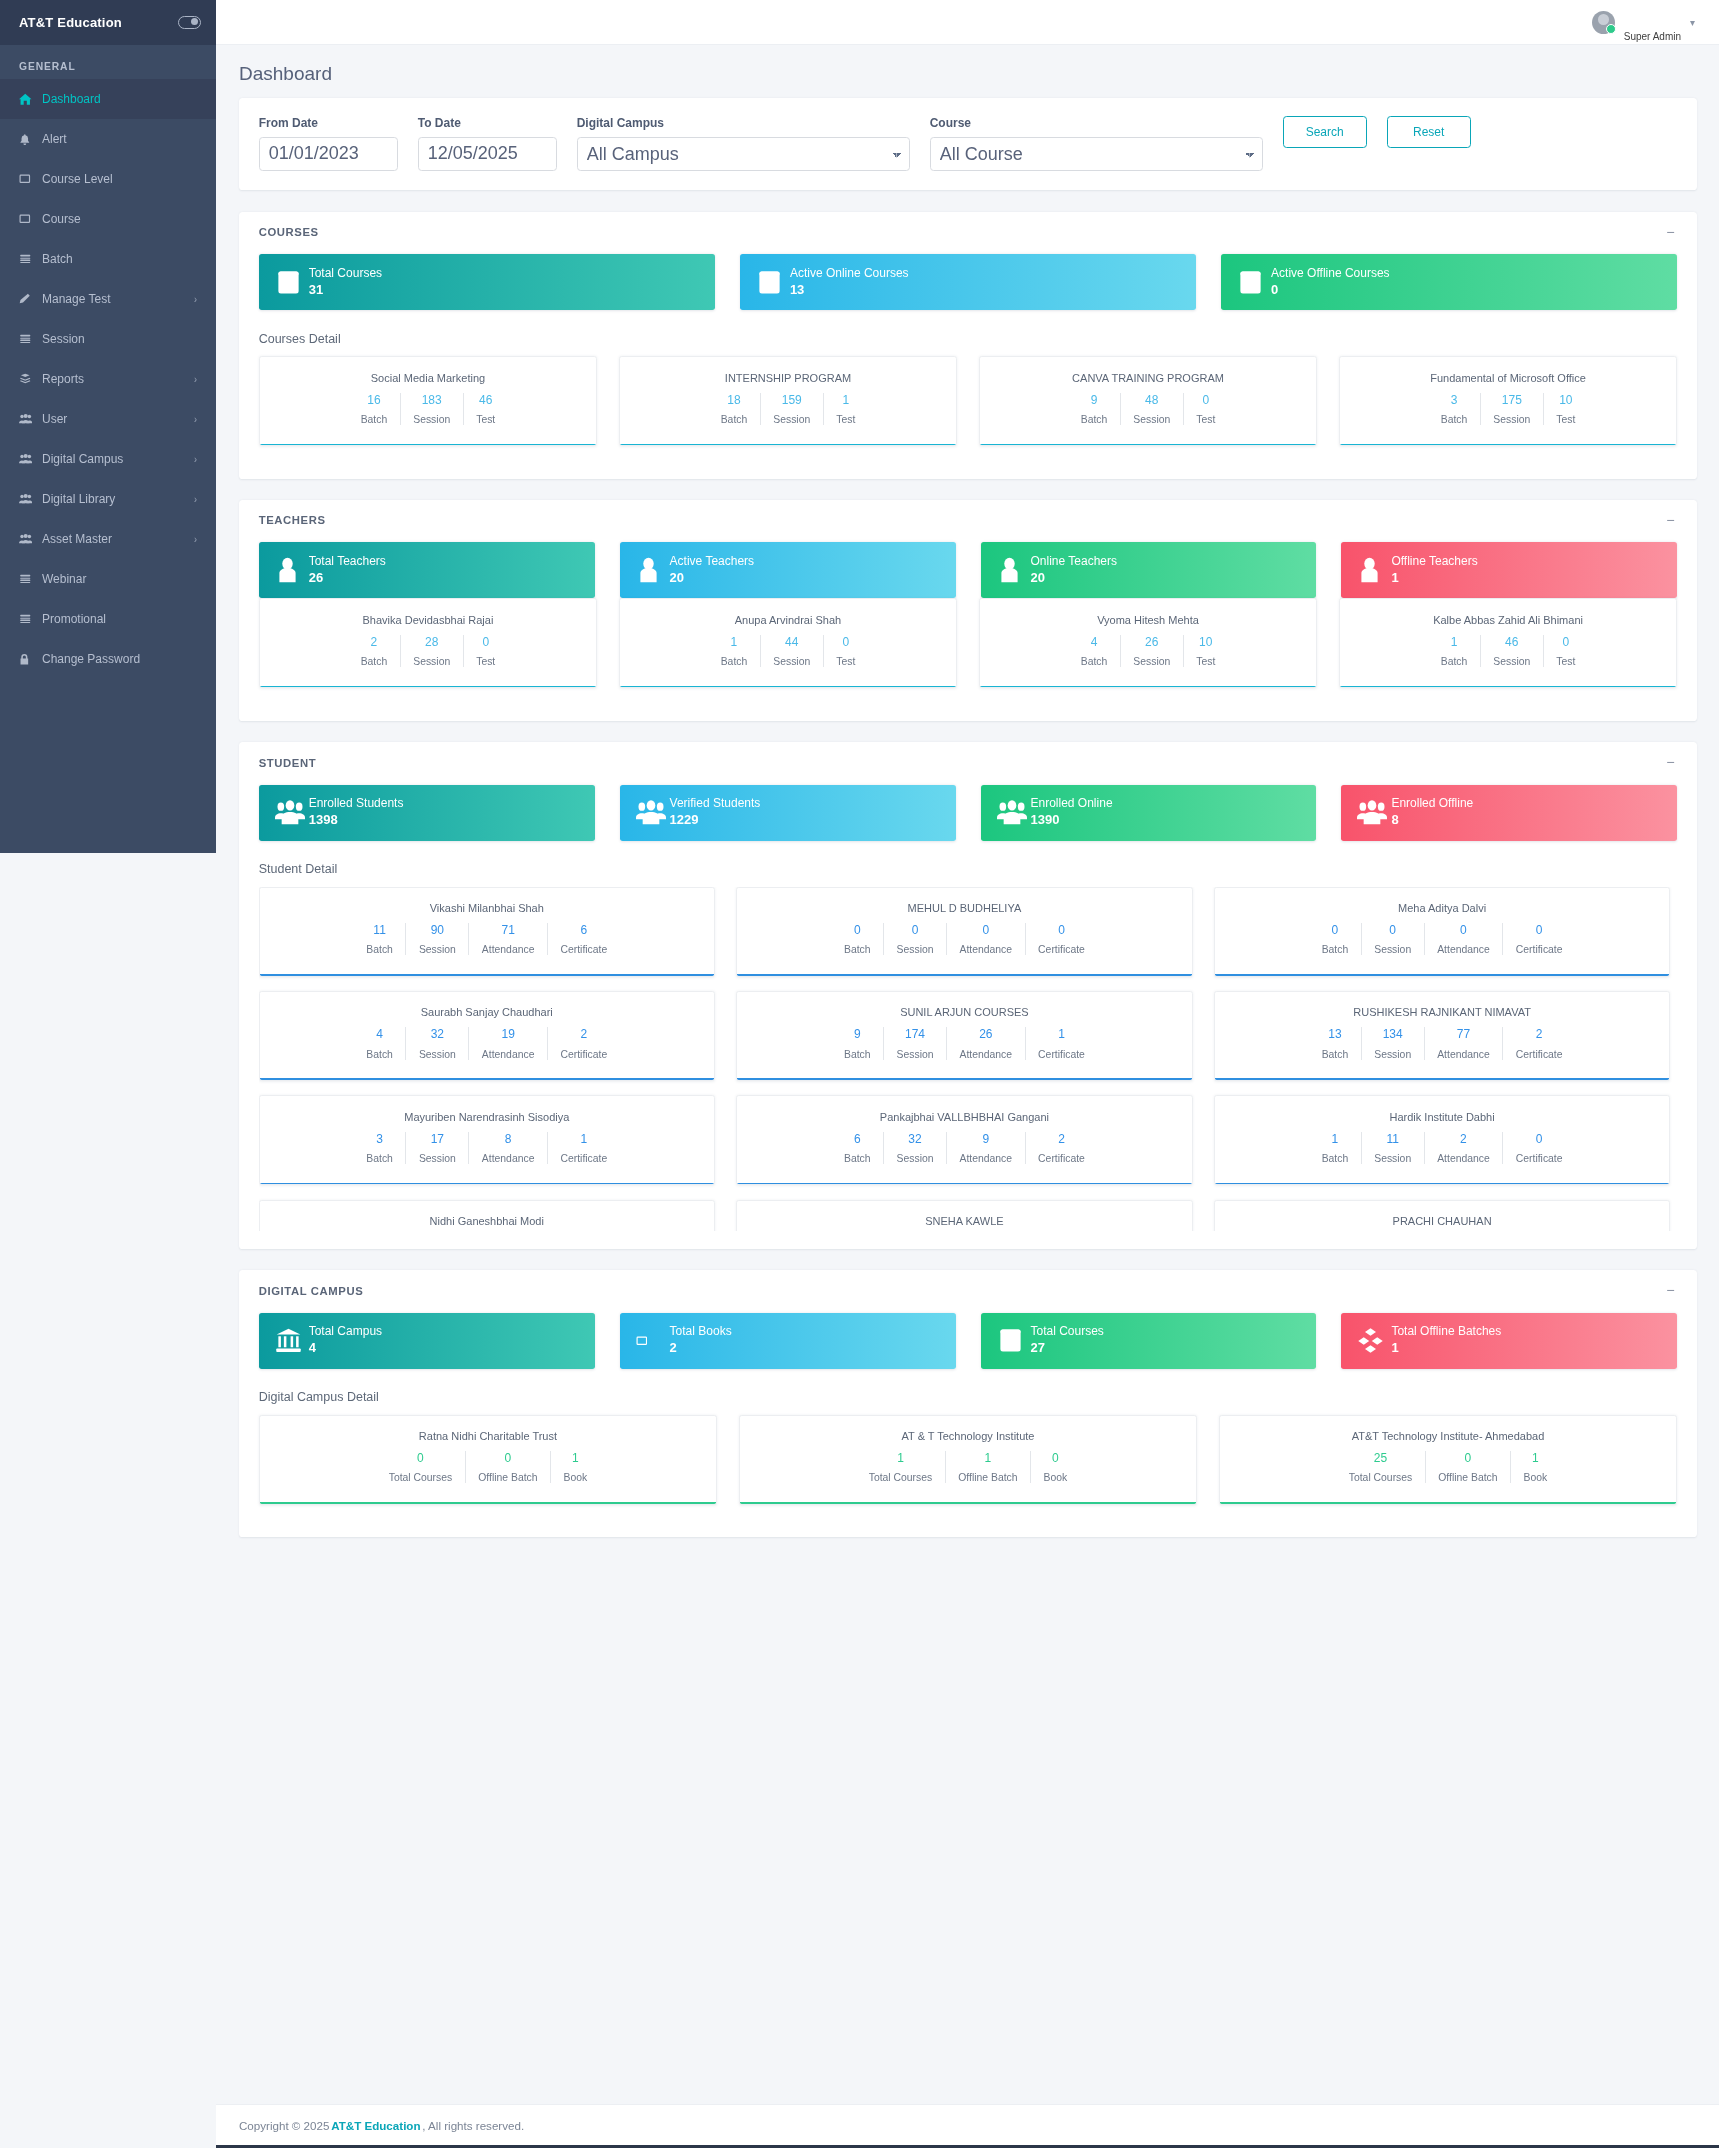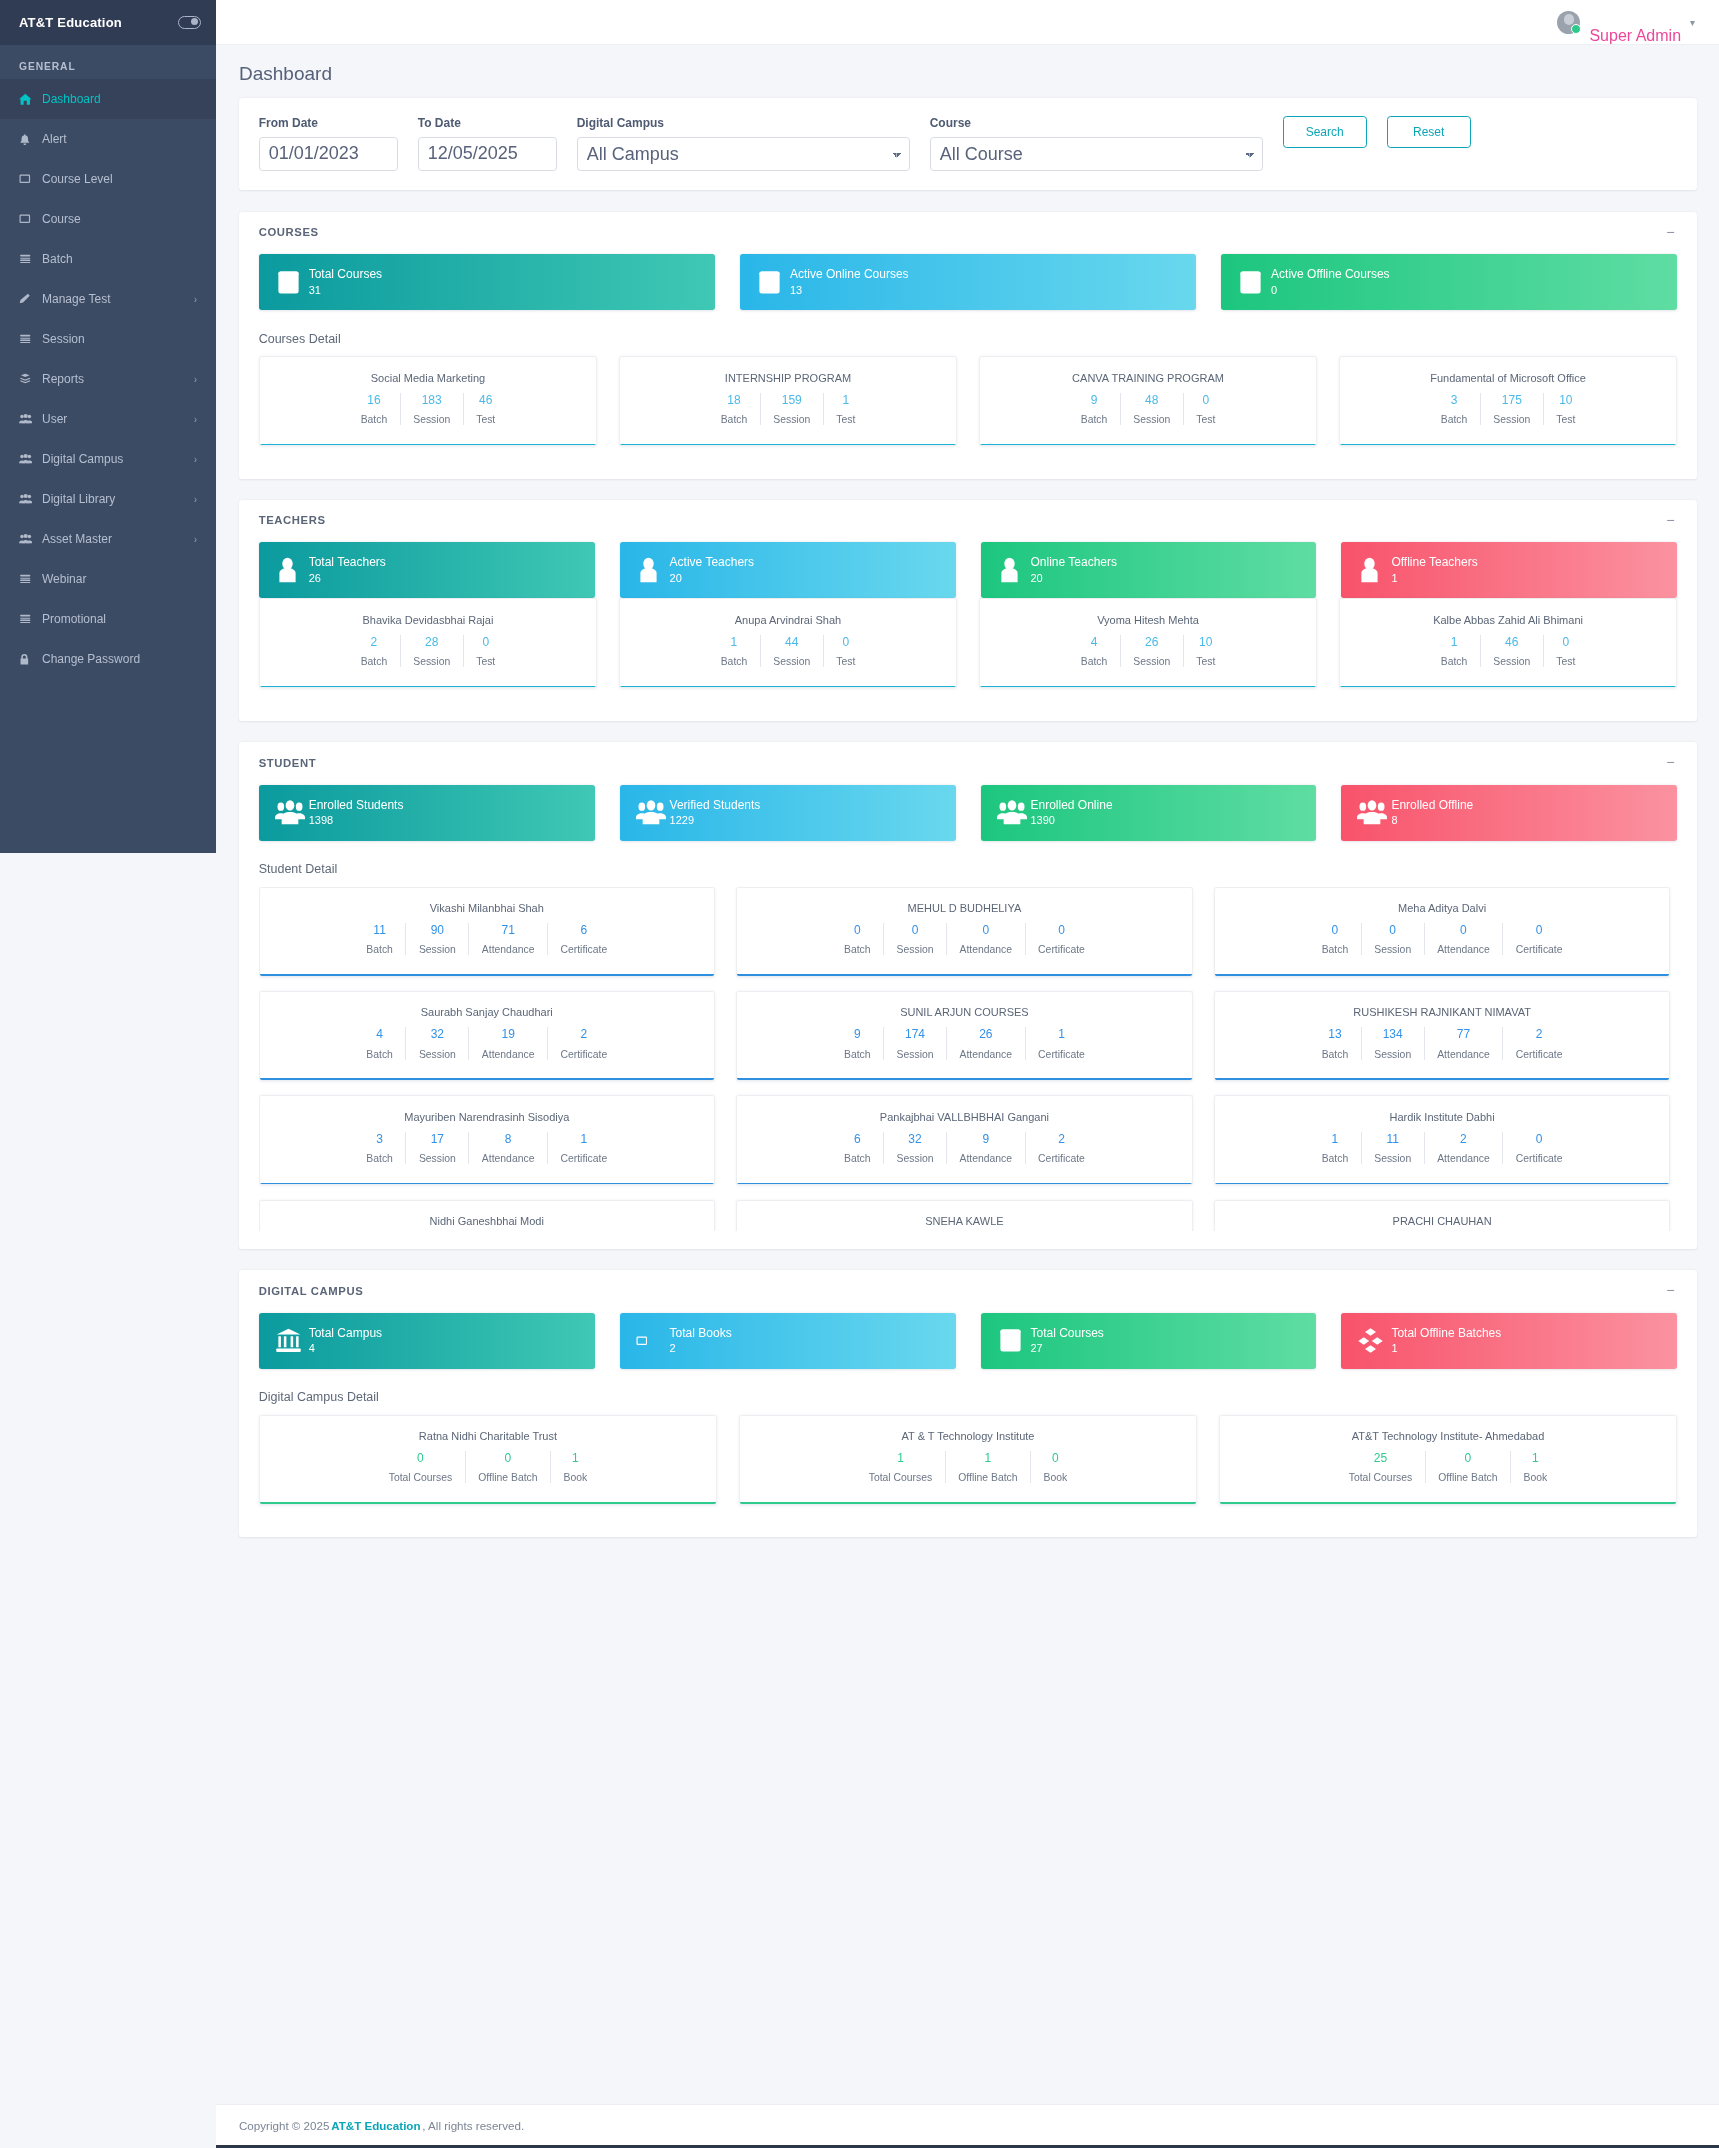--- a/index.html
+++ b/index.html
@@ -114,21 +114,21 @@
     position:absolute; left:6.3px; top:3.6px;
     width: 10.7px; height: 10.7px; border-radius:50%;
     background:#c9ced6;
   }
   .avatar::after {
     content:"";
     position:absolute; right:-0.9px; bottom:-0.9px;
     width: 8px; height: 8px; border-radius: 50%;
     background: #2eca8b; border: 1.3px solid #fff;
   }
-  .user-name { font-size: 16px; color: #ec4899; margin-top: 28px; }
+  .user-name { font-size: 10px; color: #404040; margin-top: 28px; }
   .chev { font-size: 9.9px; color: #8b95a6; }
 
   .page-title {
     font-size: 19px;
     font-weight: normal;
     color: #56617a;
     padding: 18px 23px 12.5px 23px;
   }
   .content { padding: 0 23px 0 23px; }
 
@@ -212,21 +212,21 @@
     display: flex;
     align-items: center;
     padding: 0 16px;
     color: #fff;
     box-shadow: 0 0.9px 2.7px rgba(60,75,100,.15);
   }
   .stat .sic { width: 34px; flex: 0 0 34px; display:flex; align-items:center; }
   .stat .sic svg { display:block; }
   .stat .stxt { display:flex; flex-direction:column; justify-content:center; gap:2.7px; }
   .stat .slabel { font-size: 12px; line-height: 1.1; }
-  .stat .sval { font-size: 11px; line-height: 1.1; }
+  .stat .sval { font-size: 13px; line-height: 1.1; font-weight: bold; }
 
   .g-teal  { background: linear-gradient(90deg,#0b9a9e 0%, #3fc8b4 100%); }
   .g-blue  { background: linear-gradient(90deg,#29b6e8 0%, #69d8ee 100%); }
   .g-green { background: linear-gradient(90deg,#1cc67f 0%, #5fdda3 100%); }
   .g-red   { background: linear-gradient(90deg,#f8536b 0%, #fb92a0 100%); }
 
   .detail-title { font-size: 12.5px; color: #5d6878; margin: 21.5px 0 10.7px 0; }
 
   .detail-row { display: flex; gap: 21.5px; margin-bottom: 14.3px; }
   .detail-row > .dcard { flex: 1 1 0; }

